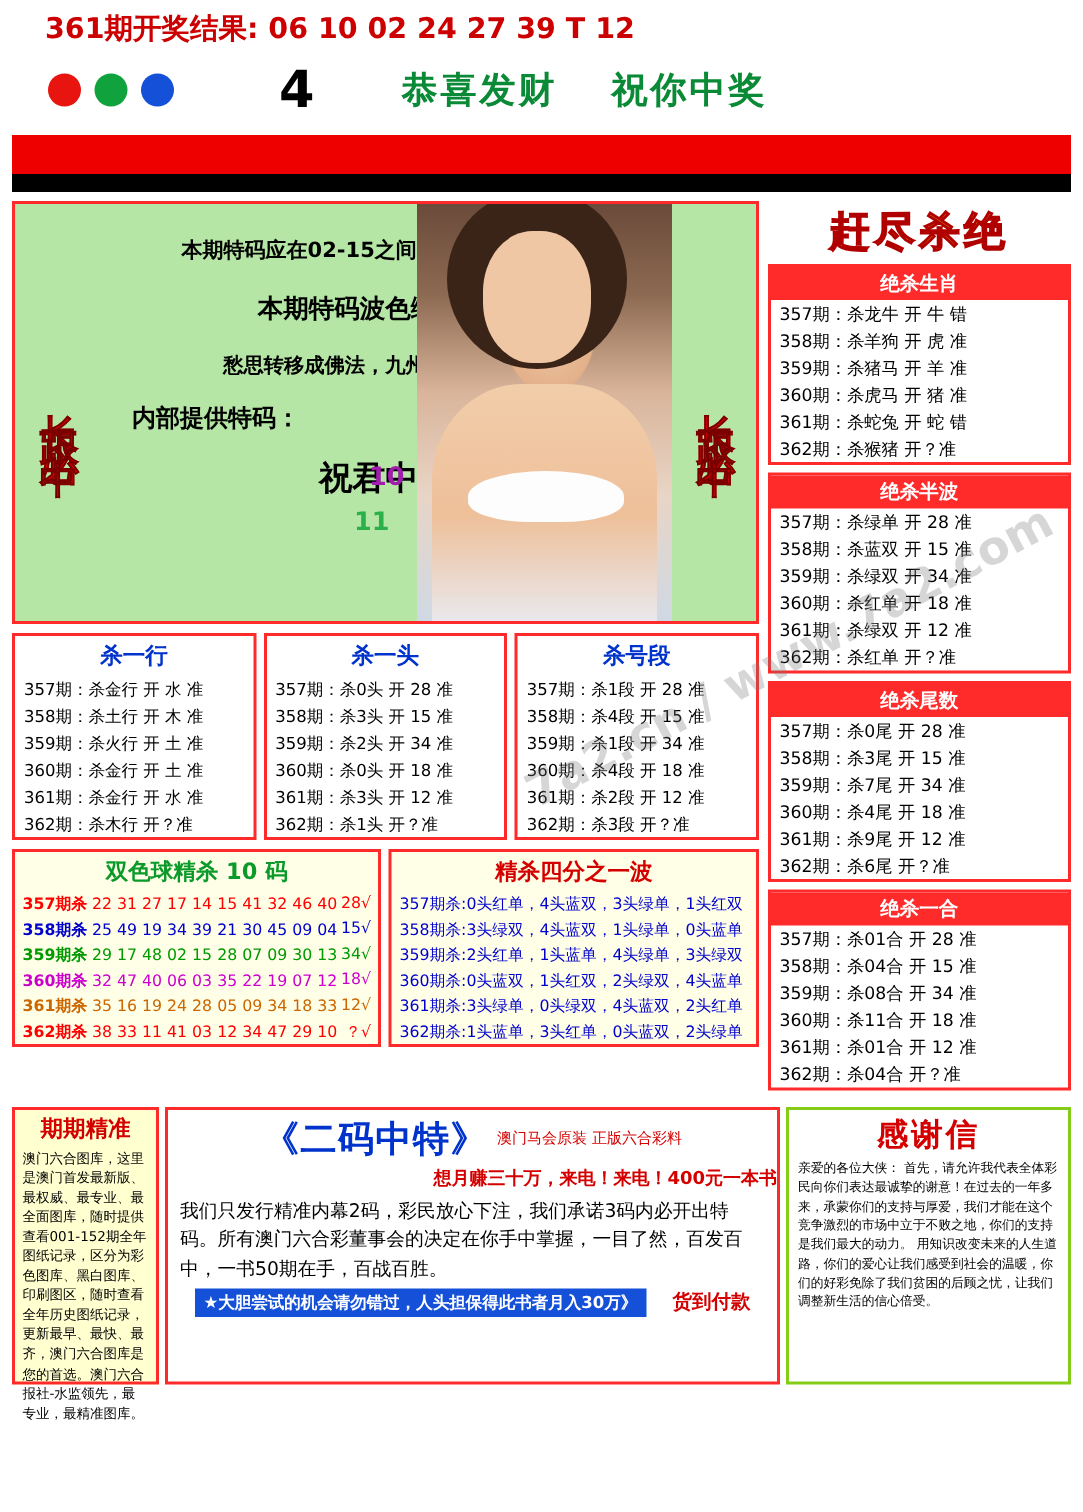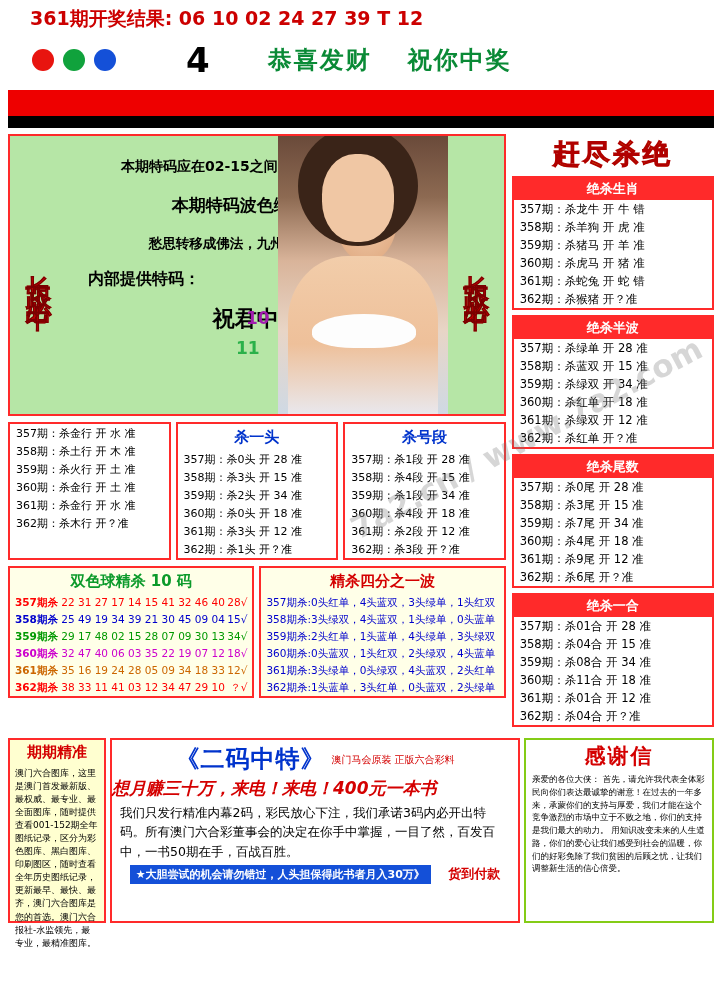--- a/index.html
+++ b/index.html
@@ -121,21 +121,21 @@
 
   
   .bottom { display:flex; gap:4px; margin-top:6px; height:185px; }
   .bl { width:98px; border:2px solid #ff2a2a; background:#ffffd0; }
   .bl .ttl { text-align:center; font-size:15px; font-weight:bold; color:#d40000; padding:3px 0; }
   .bl .body { font-size:9px; line-height:1.45; padding:2px 5px; color:#000; }
   .bm { flex:1; border:2px solid #ff2a2a; background:#fff; position:relative; }
   .bm .hdr { display:flex; align-items:center; justify-content:center; gap:6px; padding:3px 0 0;}
   .bm .hdr .t1 { font-size:24px; font-weight:bold; color:#0033cc; letter-spacing:1px; }
   .bm .hdr .t2 { font-size:10px; color:#d40000; font-weight:normal; line-height:1.3; text-align:right;}
-  .bm .l2 { text-align:left; font-size:17px; font-weight:bold; color:#d40000; margin-top:2px;font-style:italic; }
+  .bm .l2 { text-align:right; font-size:12px; font-weight:bold; color:#d40000; margin-top:2px; }
   .bm .l3 { font-size:12.5px; line-height:1.55; padding:3px 8px 0; color:#000; }
   .bm .l4 { text-align:center; margin-top:4px; }
   .bm .l4 .blue { display:inline-block; background:#1450d8; color:#fff; font-size:11px; padding:2px 6px; font-weight:bold;}
   .bm .l4 .red { color:#d40000; font-size:13px; font-weight:bold; margin-left:14px;}
   .br { width:190px; border:2px solid #84cc16; background:#fff; }
   .br .ttl { text-align:center; font-size:21px; font-weight:bold; color:#d40000; padding:2px 0; letter-spacing:2px;}
   .br .body { font-size:8.5px; line-height:1.5; padding:1px 6px; color:#000; }
 
   .watermark {
     position:absolute; left:330px; top:420px; transform:rotate(-28deg);
@@ -191,20 +191,21 @@
             <div class="top"></div>
           </div>
         </div>
         <div class="side-vert">
           <span>长跟必中</span>
         </div>
       </div>
 
       <div class="three">
         <div class="tbox">
+          <div class="ttl">杀一行</div>
           <div class="row">357期：杀金行 开 水 准</div>
           <div class="row">358期：杀土行 开 木 准</div>
           <div class="row">359期：杀火行 开 土 准</div>
           <div class="row">360期：杀金行 开 土 准</div>
           <div class="row">361期：杀金行 开 水 准</div>
           <div class="row">362期：杀木行 开？准</div>
         </div>
         <div class="tbox">
           <div class="ttl">杀一头</div>
           <div class="row">357期：杀0头 开 28 准</div>

